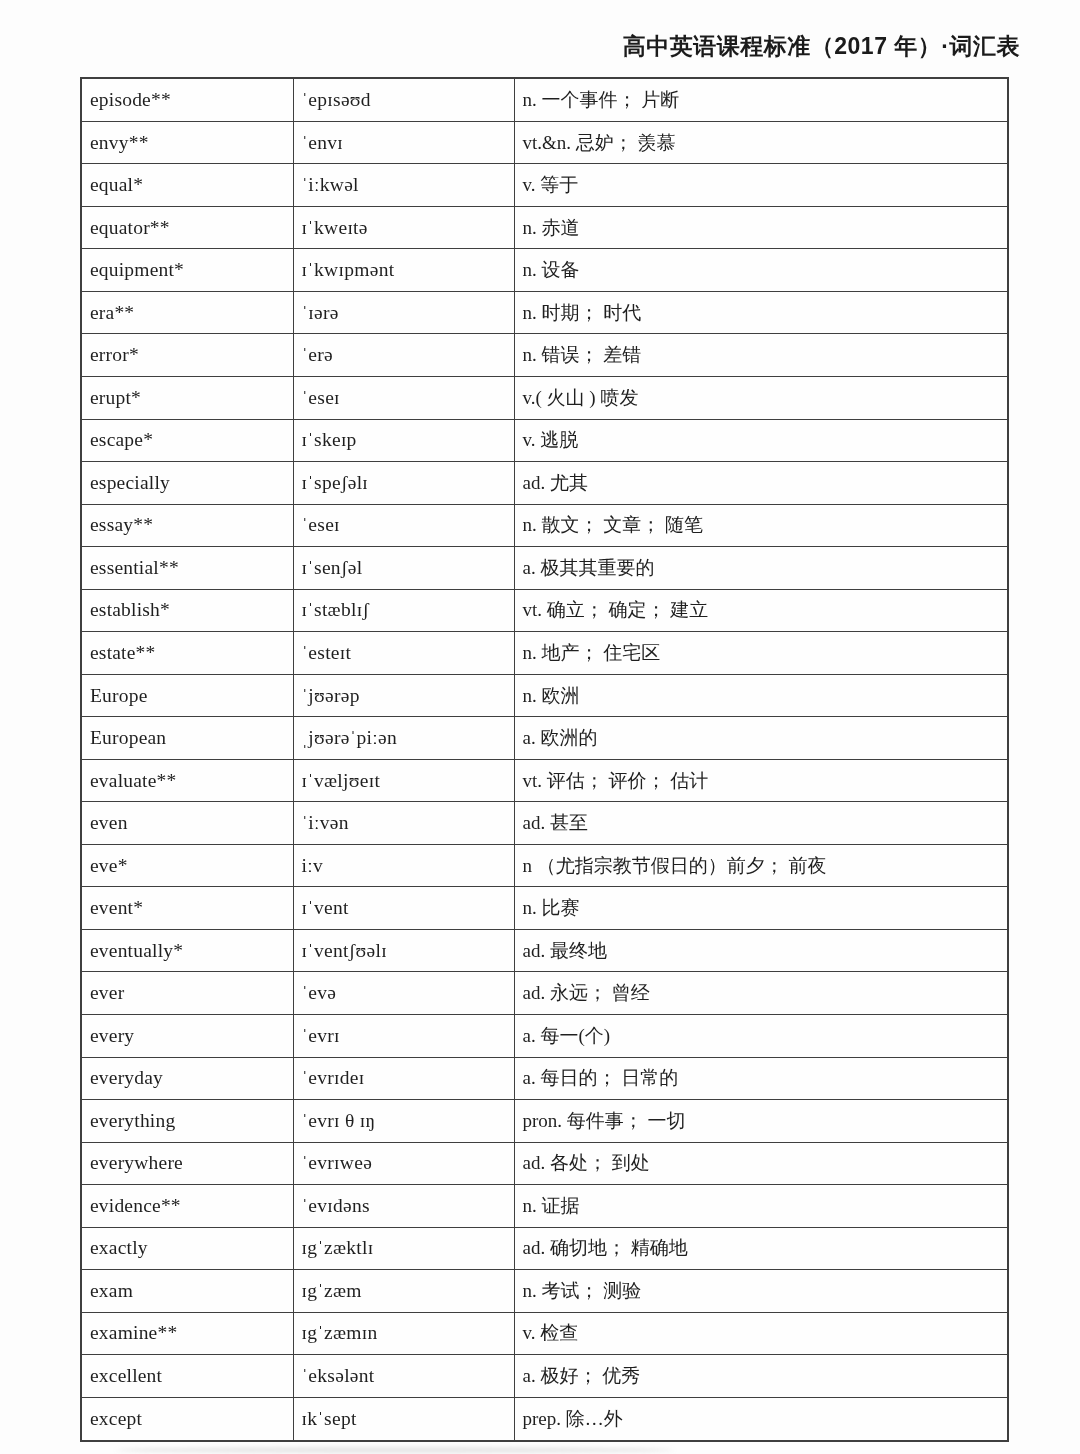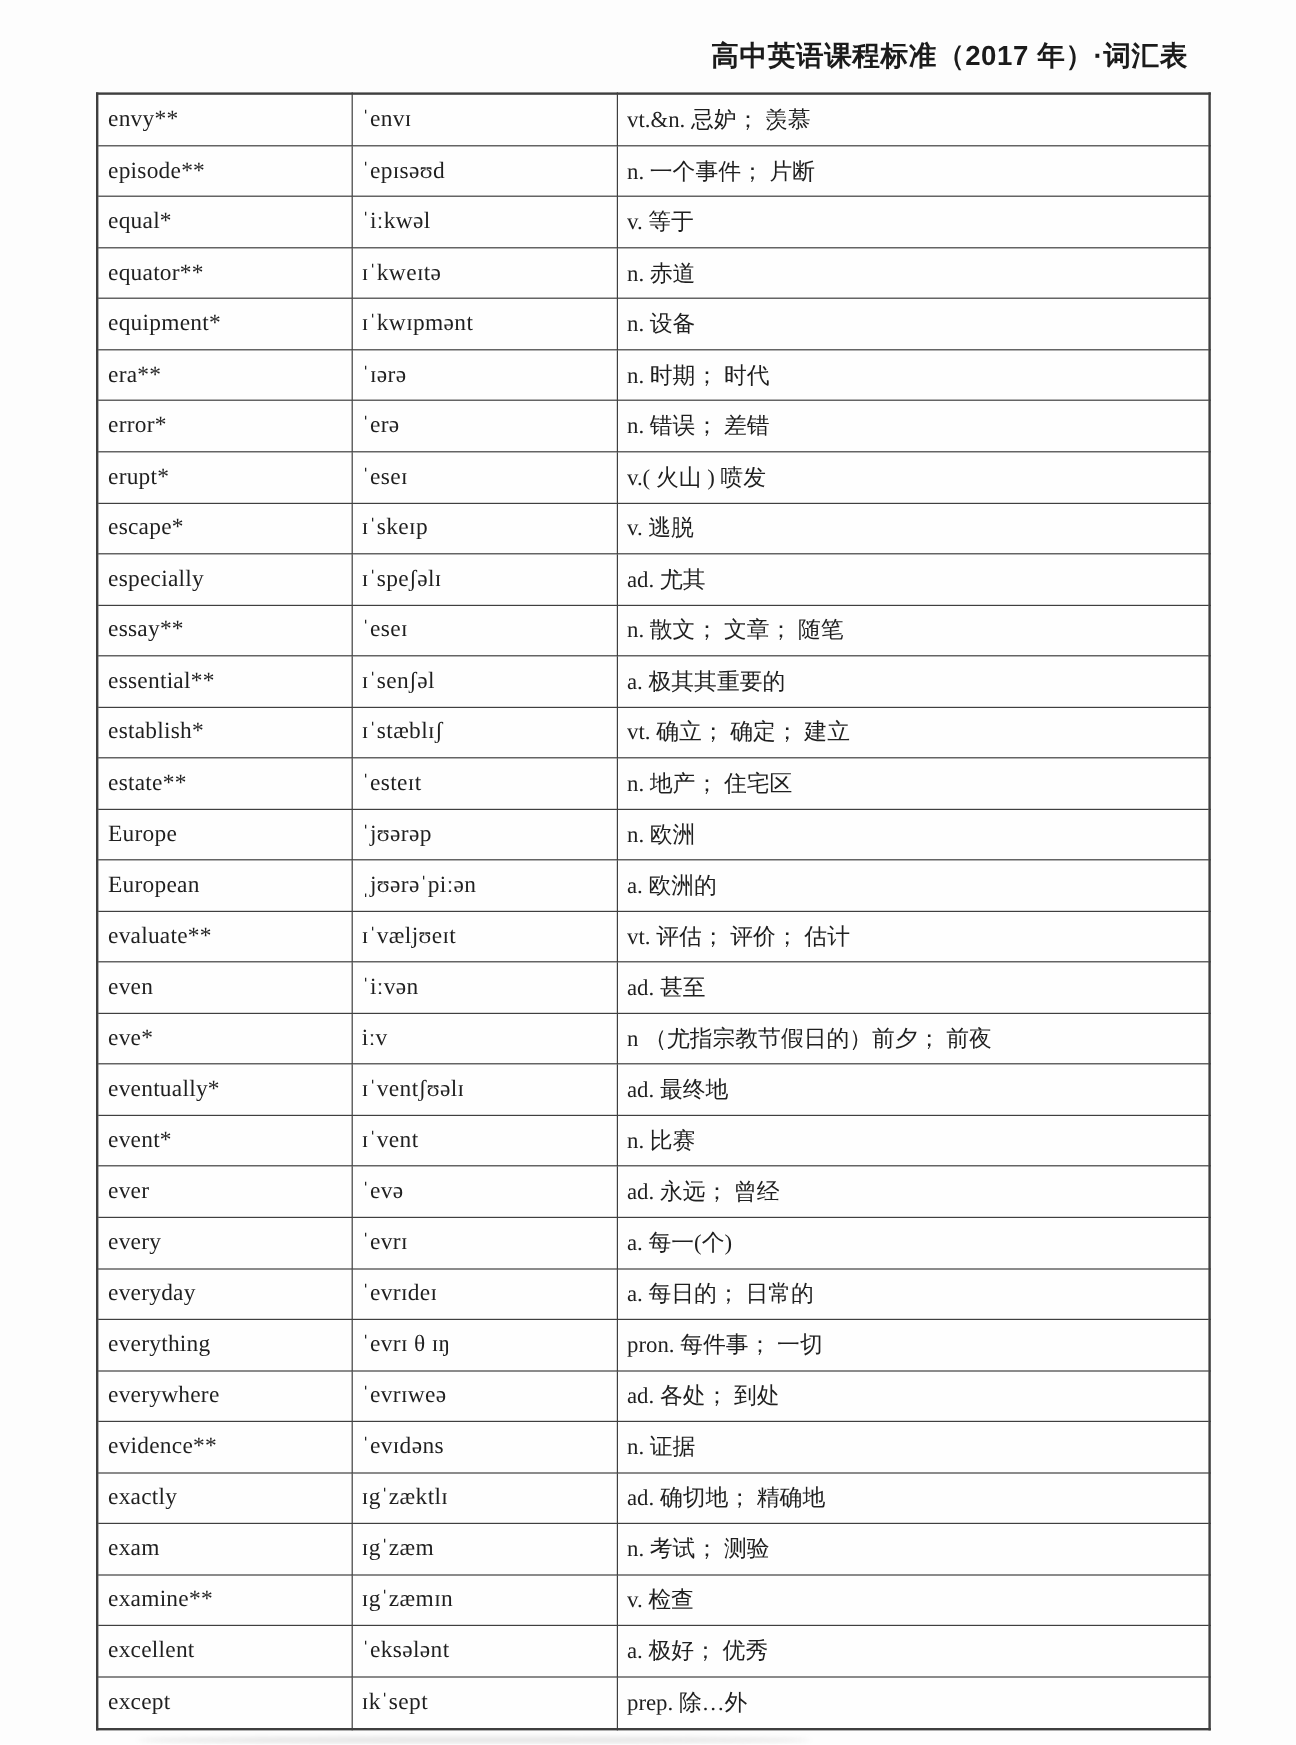--- a/index.html
+++ b/index.html
@@ -9,21 +9,21 @@
     width: 1080px;
     height: 1454px;
     background: #fdfdfd;
     overflow: hidden;
     font-family: "Liberation Serif", "DejaVu Serif", serif;
     color: #1e1e1e;
   }
   .page-title {
     position: absolute;
     top: 31px;
-    right: 90px;
+    right: 60px;
     font-family: "Liberation Sans", "DejaVu Sans", sans-serif;
     font-weight: 700;
     font-size: 23px;
     color: #1b1b1b;
     letter-spacing: 0.5px;
     white-space: nowrap;
   }
   table.vocab {
     position: absolute;
     left: 80px;
@@ -67,30 +67,30 @@
   <div class="page-title">高中英语课程标准（2017 年）·词汇表</div>
 
   <table class="vocab">
     <colgroup>
       <col style="width:212px">
       <col style="width:221px">
       <col style="width:494px">
     </colgroup>
     <tbody>
         <tr>
+          <td class="c-word">episode**</td>
+          <td class="c-ipa">ˈepɪsəʊd</td>
+          <td class="c-def">n. 一个事件； 片断</td>
+        </tr>
+        <tr>
           <td class="c-word">envy**</td>
           <td class="c-ipa">ˈenvɪ</td>
           <td class="c-def">vt.&amp;n. 忌妒； 羡慕</td>
         </tr>
         <tr>
-          <td class="c-word">episode**</td>
-          <td class="c-ipa">ˈepɪsəʊd</td>
-          <td class="c-def">n. 一个事件； 片断</td>
-        </tr>
-        <tr>
           <td class="c-word">equal*</td>
           <td class="c-ipa">ˈiːkwəl</td>
           <td class="c-def">v. 等于</td>
         </tr>
         <tr>
           <td class="c-word">equator**</td>
           <td class="c-ipa">ɪˈkweɪtə</td>
           <td class="c-def">n. 赤道</td>
         </tr>
         <tr>
@@ -162,30 +162,30 @@
           <td class="c-word">even</td>
           <td class="c-ipa">ˈiːvən</td>
           <td class="c-def">ad. 甚至</td>
         </tr>
         <tr>
           <td class="c-word">eve*</td>
           <td class="c-ipa">iːv</td>
           <td class="c-def">n （尤指宗教节假日的）前夕； 前夜</td>
         </tr>
         <tr>
+          <td class="c-word">event*</td>
+          <td class="c-ipa">ɪˈvent</td>
+          <td class="c-def">n. 比赛</td>
+        </tr>
+        <tr>
           <td class="c-word">eventually*</td>
           <td class="c-ipa">ɪˈventʃʊəlɪ</td>
           <td class="c-def">ad. 最终地</td>
         </tr>
         <tr>
-          <td class="c-word">event*</td>
-          <td class="c-ipa">ɪˈvent</td>
-          <td class="c-def">n. 比赛</td>
-        </tr>
-        <tr>
           <td class="c-word">ever</td>
           <td class="c-ipa">ˈevə</td>
           <td class="c-def">ad. 永远； 曾经</td>
         </tr>
         <tr>
           <td class="c-word">every</td>
           <td class="c-ipa">ˈevrɪ</td>
           <td class="c-def">a. 每一(个)</td>
         </tr>
         <tr>

